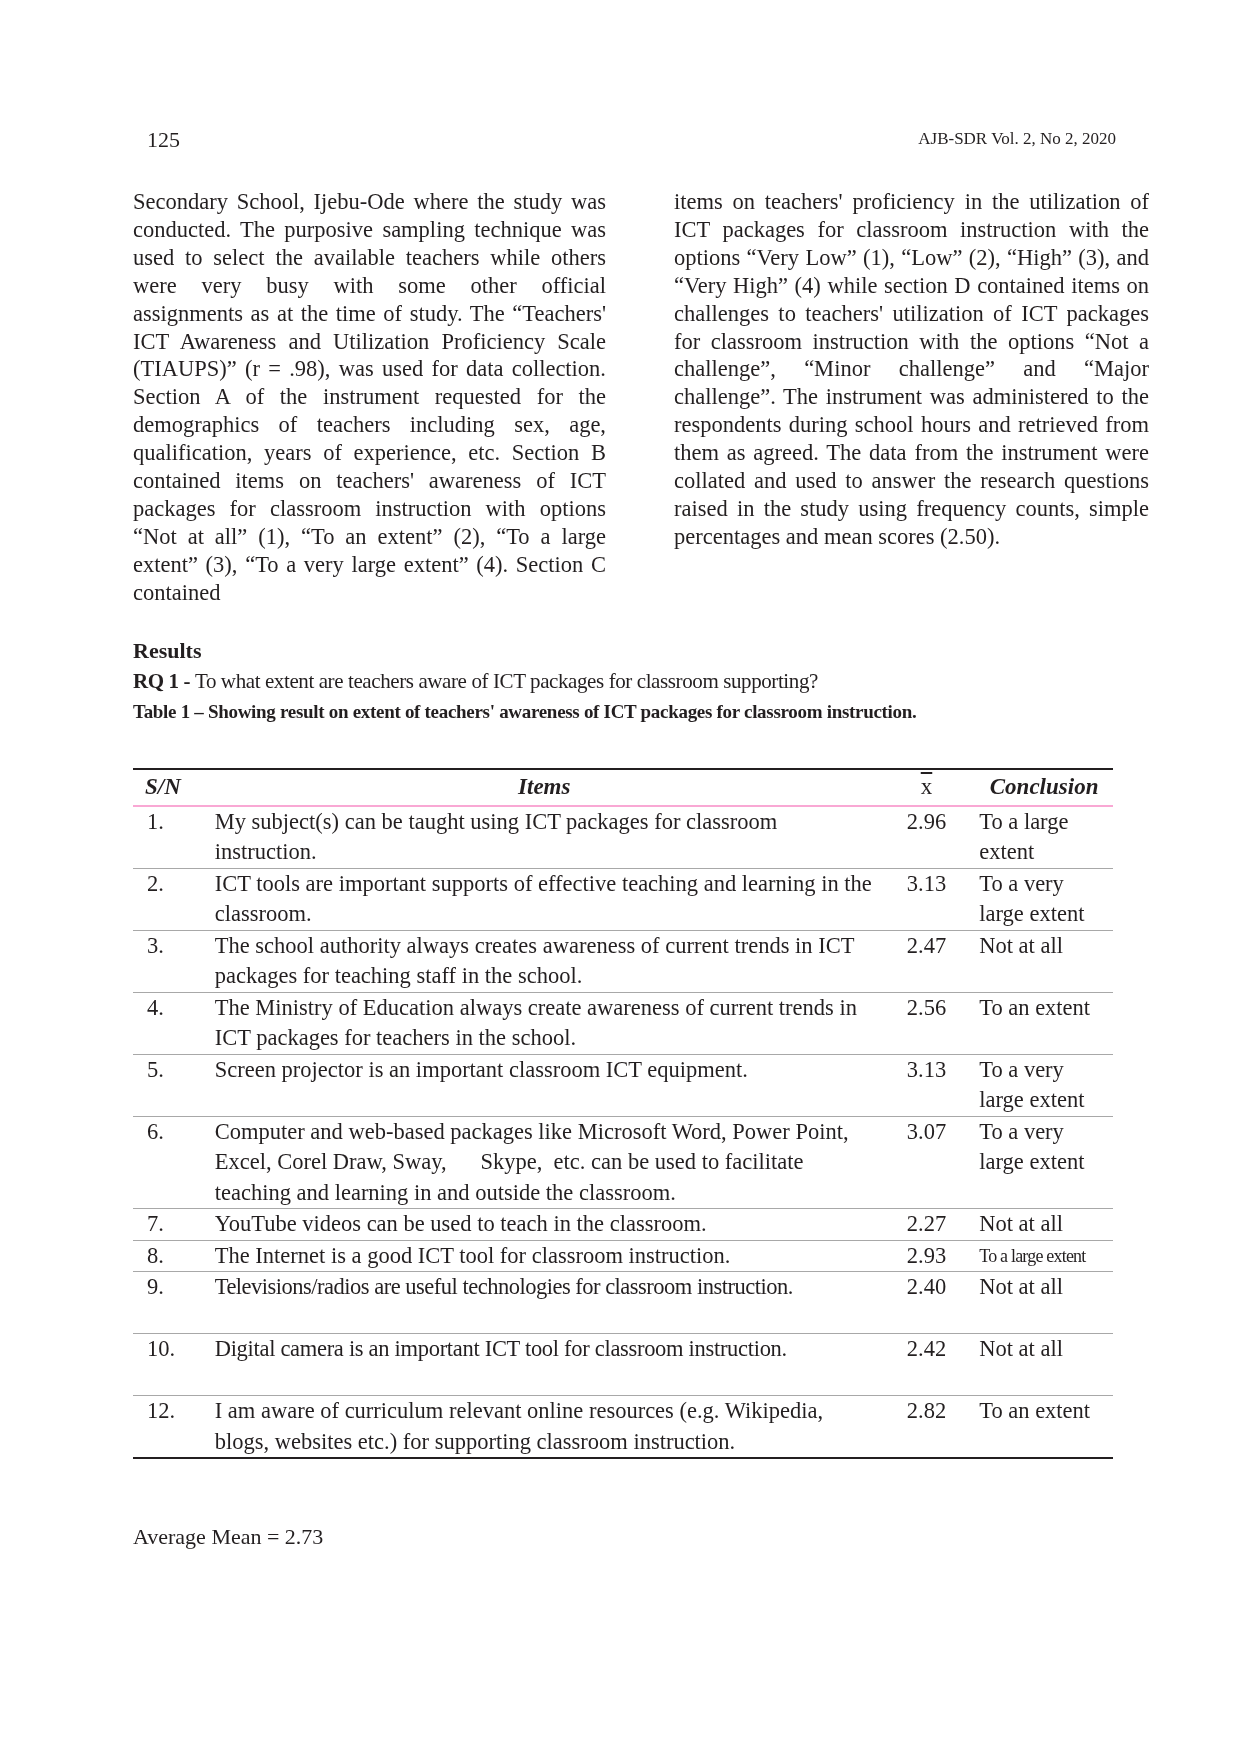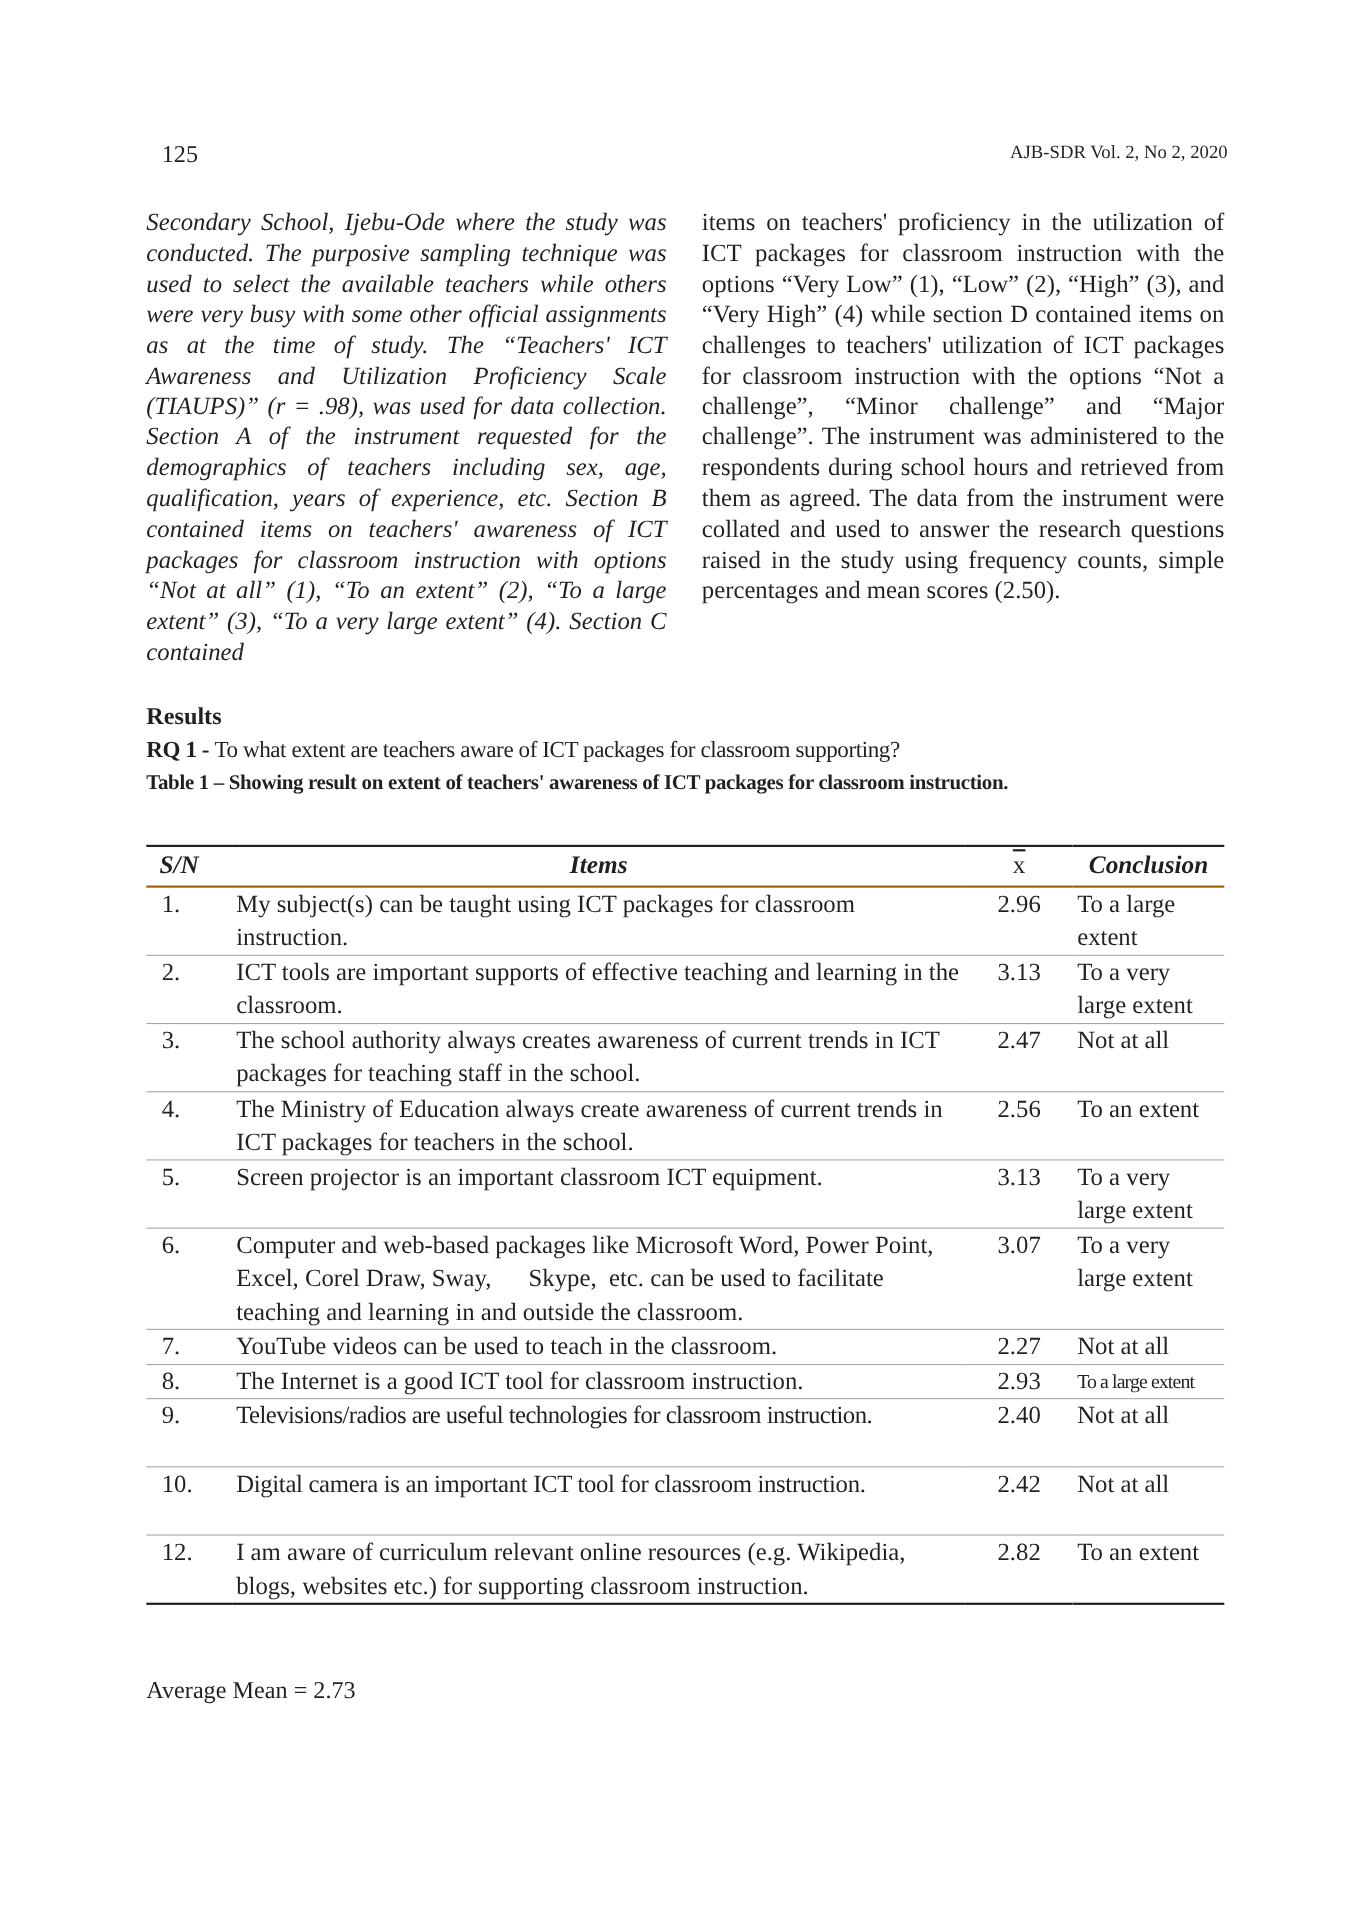--- a/index.html
+++ b/index.html
@@ -8,33 +8,33 @@
     font-family: "Liberation Serif", "DejaVu Serif", serif;
     color: #231f20;
   }
   .page-number { position: absolute; left: 147px; top: 127px; font-size: 22px; }
   .running-head { position: absolute; right: 125px; top: 129px; font-size: 17px; }
   .col {
     position: absolute; top: 188px; width: 473px;
     font-size: 22.5px; line-height: 27.9px; text-align: justify;
     text-align-last: left;
   }
-  .col.left { left: 133px; font-style: italic; }
-  .col.right { left: 638px; width: 475px; }
+  .col.left { left: 133px; }
+  .col.right { left: 674px; width: 475px; }
   .results-head { position: absolute; left: 133px; top: 638px; font-size: 22px; font-weight: bold; }
   .rq { position: absolute; left: 133px; top: 669px; font-size: 21px; white-space: nowrap; letter-spacing: -0.4px; }
   .rq b { font-weight: bold; }
   .table-caption { position: absolute; left: 133px; top: 701px; font-size: 19px; font-weight: bold; white-space: nowrap; letter-spacing: -0.3px; }
   table.results {
     position: absolute; left: 133px; top: 768px; width: 980px;
     border-collapse: collapse; font-size: 22.5px; line-height: 30.5px;
   }
   table.results th {
     font-style: italic; font-weight: bold; text-align: center;
-    border-top: 2px solid #231f20; border-bottom: 2px solid #a16207;
+    border-top: 2px solid #231f20; border-bottom: 2px solid #f9a8d4;
     padding: 2px 4px; font-size: 23px;
   }
   table.results th.sn { text-align: left; padding-left: 12px; }
   table.results th.mean { font-style: normal; font-weight: normal; }
   table.results td { vertical-align: top; padding: 0 4px; border-bottom: 1.5px solid #a8a8a8; }
   table.results td.sn { width: 60px; padding-left: 14px; }
   table.results td.item { width: 660px; }
   table.results td.mean { width: 90px; text-align: center; }
   table.results td.conc { width: 130px; text-align: left; }
   table.results td.conc.narrow { font-size: 18px; letter-spacing: -0.8px; white-space: nowrap; }

